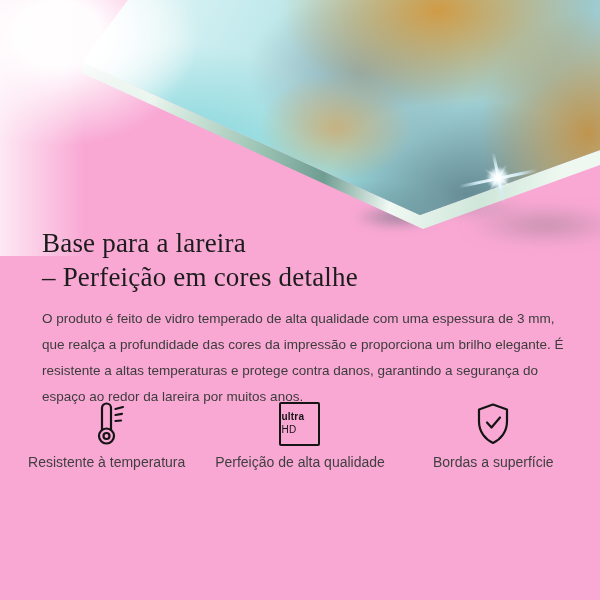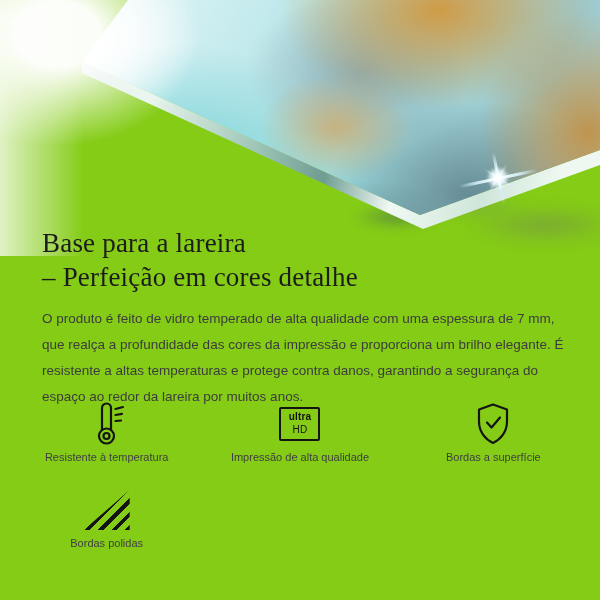--- a/index.html
+++ b/index.html
@@ -3,21 +3,21 @@
 <meta charset="utf-8">
 <style>
   * { margin: 0; padding: 0; box-sizing: border-box; }
   html, body { background: #ffffff; }
   body { font-family: "Liberation Sans", sans-serif; }
 
   .page {
     position: relative;
     width: 600px;
     height: 600px;
-    background: #84cc16;
+    background: #f9a8d4;
     overflow: hidden;
   }
 
   
   .hero {
     position: absolute;
     left: 0; top: 0;
     width: 600px; height: 256px;
     overflow: hidden;
   }
@@ -107,26 +107,26 @@
 
   
   .features {
     position: absolute; left: 10px; top: 398px; width: 580px;
     display: grid;
     grid-template-columns: repeat(3, 1fr);
     row-gap: 19px;
   }
   .feature { display: flex; flex-direction: column; align-items: center; }
   .icon-box { height: 52px; display: flex; align-items: center; justify-content: center; }
-  .feature-label { font-size: 11px; color: #3f3f3f; line-height: 15px; text-align: center; }
+  .feature-label { margin-top: 5px; font-size: 14px; color: #3f3f3f; line-height: 15px; text-align: center; }
 
   .ultra-hd-box {
-    width: 41px; height: 34px;
+    width: 41px; height: 44px;
     border: 2.5px solid #141414; border-radius: 2px;
-    display: flex; flex-direction: column; align-items: center; justify-content: center;
+    display: flex; flex-direction: column; justify-content: center;
     color: #141414;
   }
   .ultra-hd-box .t-small { font-size: 10px; font-weight: 700; line-height: 11px; letter-spacing: 0.2px; }
   .ultra-hd-box .t-big   { font-size: 10px; font-weight: 400; line-height: 16px; letter-spacing: 0.3px; }
 
   .polished-edges {
     width: 46px; height: 40px;
     background: repeating-linear-gradient(135deg, #141414 0 4px, transparent 4px 9.5px);
     clip-path: polygon(0 100%, 100% 0, 100% 100%);
   }
@@ -151,21 +151,21 @@
       <div class="ray-v"></div>
       <div class="glow"></div>
     </div>
   </div>
 
   <h1 class="title">
     <span>Base para a lareira</span><br>
     <span>– Perfeição em cores detalhe</span>
   </h1>
 
-  <p class="description">O produto é feito de vidro temperado de alta qualidade com uma espessura de 7 mm, que realça a profundidade das cores da impressão e proporciona um brilho elegante. É resistente a altas temperaturas e protege contra danos, garantindo a segurança do espaço ao redor da lareira por muitos anos.</p>
+  <p class="description">O produto é feito de vidro temperado de alta qualidade com uma espessura de 3 mm, que realça a profundidade das cores da impressão e proporciona um brilho elegante. É resistente a altas temperaturas e protege contra danos, garantindo a segurança do espaço ao redor da lareira por muitos anos.</p>
 
   <div class="features">
 
     <div class="feature">
       <div class="icon-box">
         <svg class="line-icon" width="38" height="46" viewBox="0 0 38 46">
           <path d="M14,7 a4.5,4.5 0 0 1 9,0 V28.5"></path>
           <path d="M14,7 V28.5"></path>
           <circle cx="18.5" cy="35" r="7.5"></circle>
           <circle cx="18.5" cy="35" r="3"></circle>
@@ -177,36 +177,30 @@
       <div class="feature-label">Resistente à temperatura</div>
     </div>
 
     <div class="feature">
       <div class="icon-box">
         <div class="ultra-hd-box">
           <span class="t-small">ultra</span>
           <span class="t-big">HD</span>
         </div>
       </div>
-      <div class="feature-label">Impressão de alta qualidade</div>
+      <div class="feature-label">Perfeição de alta qualidade</div>
     </div>
 
     <div class="feature">
       <div class="icon-box">
         <svg class="line-icon" width="42" height="46" viewBox="0 0 42 46">
           <path d="M21,3.5 L35,8.5 V20.5 C35,31 28.5,38.5 21,42 C13.5,38.5 7,31 7,20.5 V8.5 Z"></path>
           <path d="M15,21.5 L19.5,26.5 L28,16.5"></path>
         </svg>
       </div>
       <div class="feature-label">Bordas a superfície</div>
     </div>
 
 
-    <div class="feature">
-      <div class="icon-box">
-        <div class="polished-edges"></div>
-      </div>
-      <div class="feature-label">Bordas polidas</div>
-    </div>
 
 
   </div>
 </div>
 
 </body></html>

